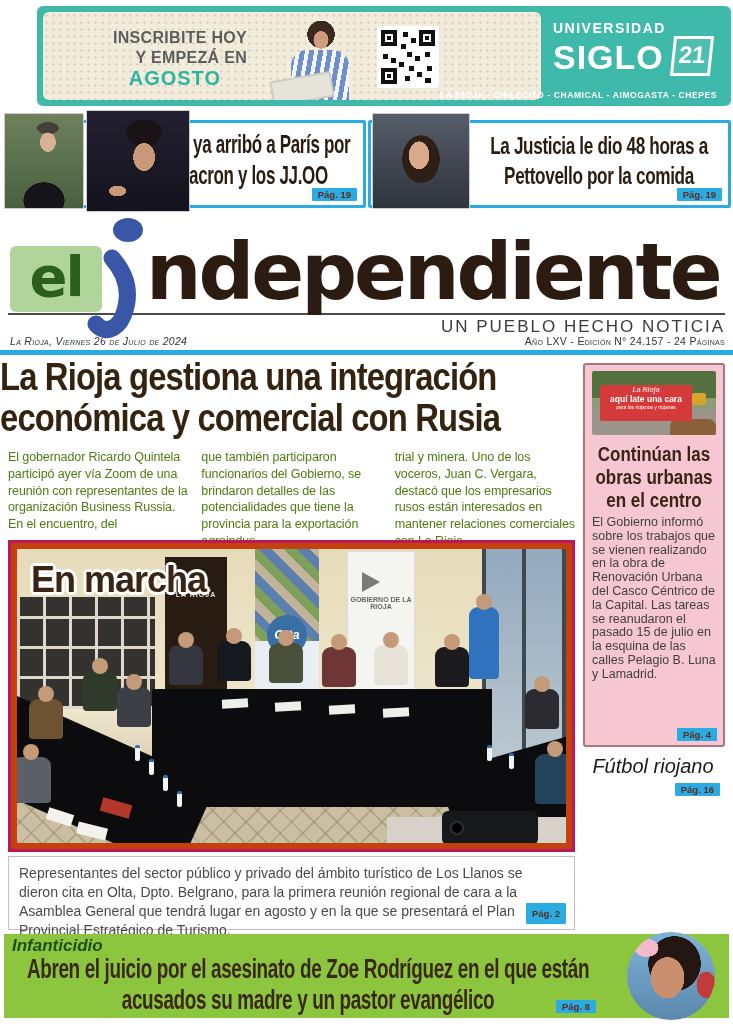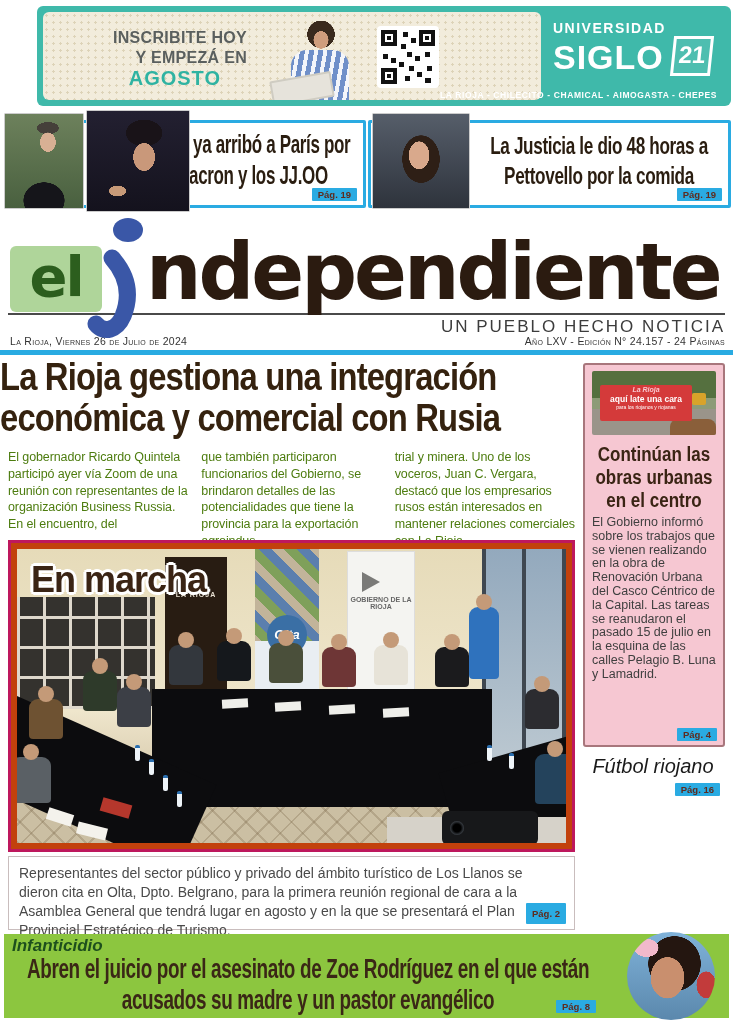--- a/index.html
+++ b/index.html
@@ -226,21 +226,21 @@
   <div class="abs mast-rule"></div>
   <div class="abs logo-el-box">el</div>
   <div class="abs logo-i">
     <svg width="70" height="132" viewBox="0 0 70 132">
       <ellipse cx="44" cy="16" rx="15" ry="12" fill="#3a57a7"></ellipse>
       <path d="M28 44 C 44 62, 47 82, 39 102 C 33 116, 20 120, 12 110" stroke="#3a57a7" stroke-width="17" fill="none" stroke-linecap="round"></path>
     </svg>
   </div>
   <div class="abs logo-rest">ndependiente</div>
   <div class="abs tagline">UN PUEBLO HECHO NOTICIA</div>
-  <div class="abs dateline" style="left:10px;">La Rioja, Viernes 26 de Julio de 2024</div>
+  <div class="abs dateline" style="left:10px;font-style:italic;">La Rioja, Viernes 26 de Julio de 2024</div>
   <div class="abs dateline" style="right:8px;">Año LXV - Edición N° 24.157 - 24 Páginas</div>
   <div class="abs cyan-rule"></div>
 
   <div class="abs lead-h">
     <h1 class="sx" style="--sx:.84;">La Rioja gestiona una integración económica y comercial con Rusia</h1>
   </div>
   <div class="abs cols">
     <div class="col">El gobernador Ricardo Quintela participó ayer vía Zoom de una reunión con representantes de la organización Business Russia. En el encuentro, del</div>
     <div class="col">que también participaron funcionarios del Gobierno, se brindaron detalles de las potencialidades que tiene la provincia para la exportación agroindus-</div>
     <div class="col">trial y minera. Uno de los voceros, Juan C. Vergara, destacó que los empresarios rusos están interesados en mantener relaciones comerciales con La Rioja.</div>

